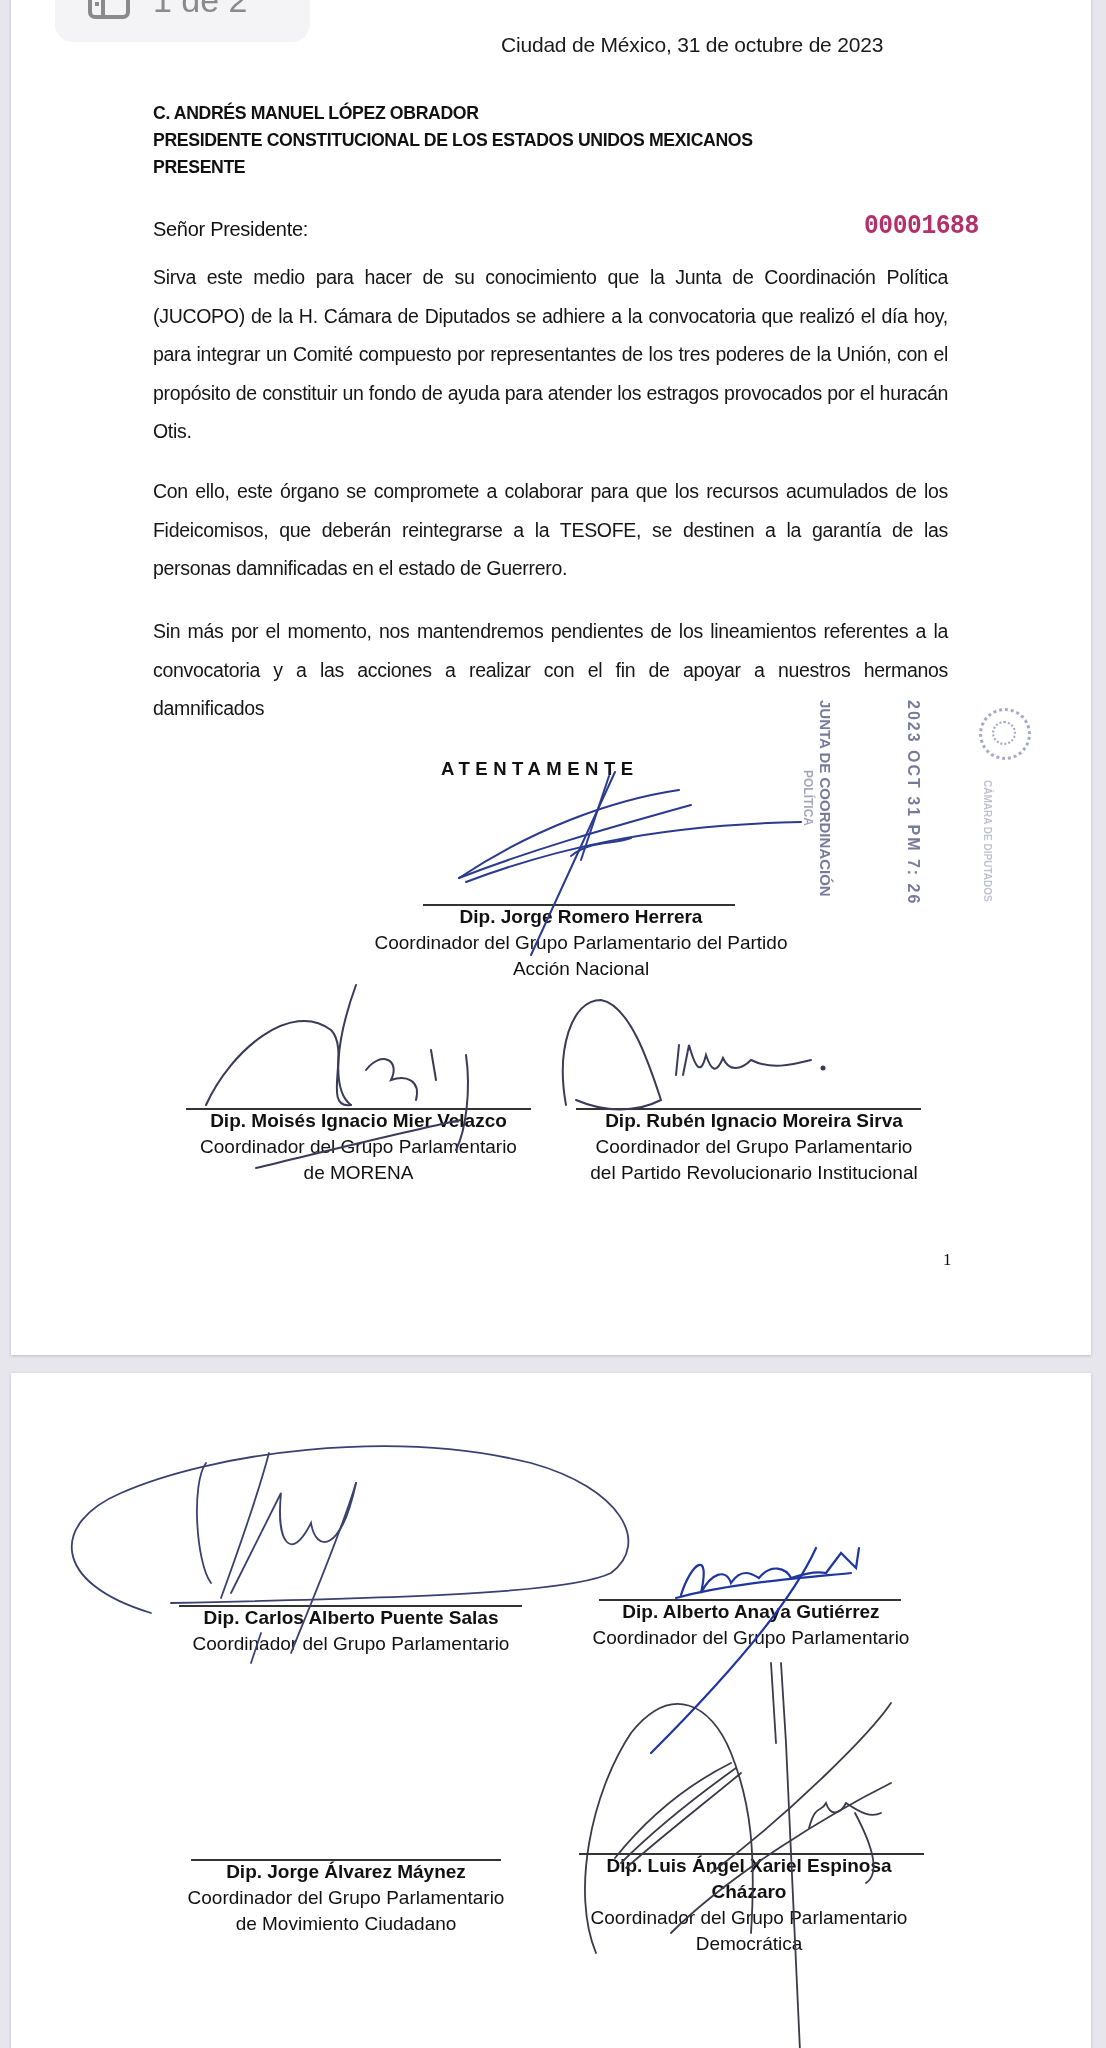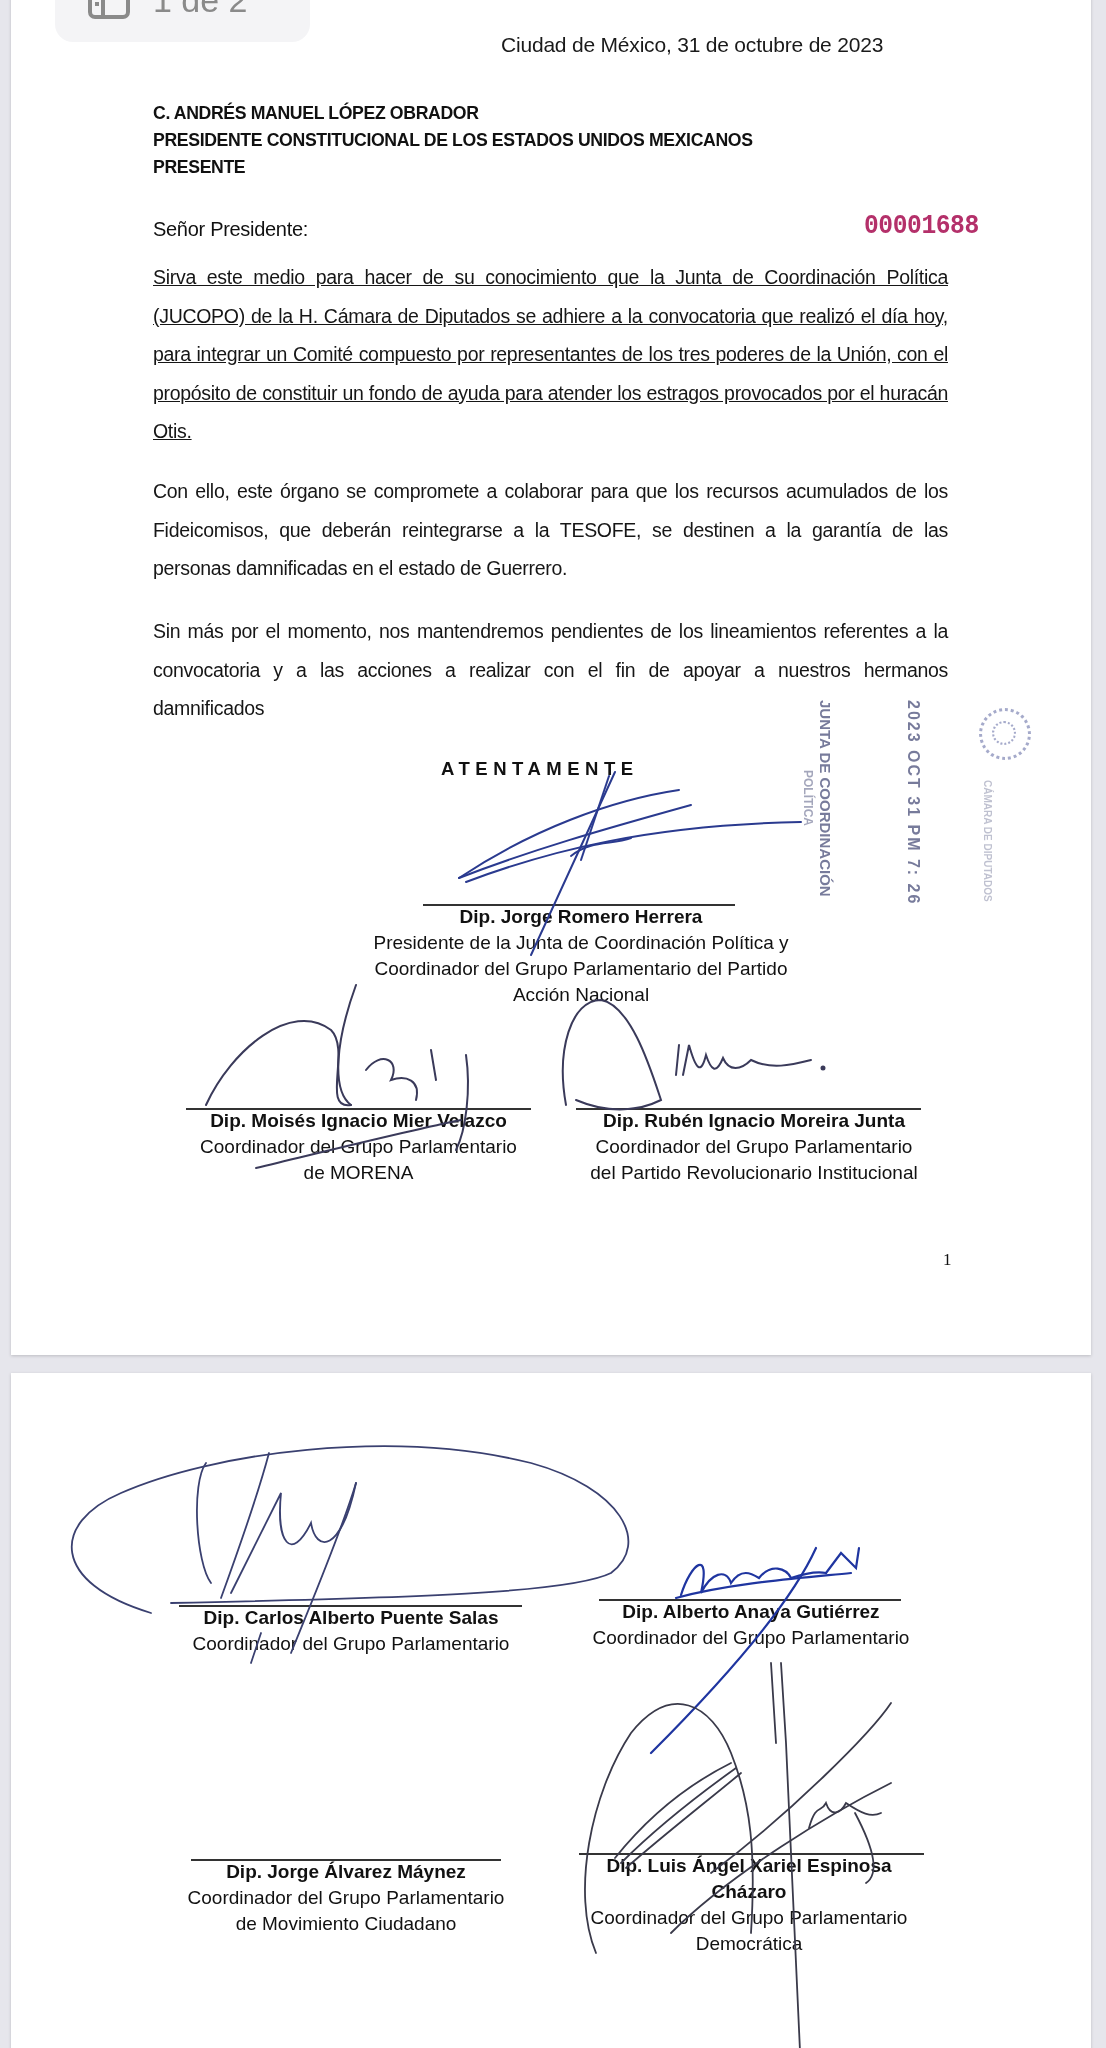--- a/index.html
+++ b/index.html
@@ -23,21 +23,21 @@
   }
   .page-badge svg { margin-right: 22px; }
   .date { left: 490px; top: 33px; font-size: 21px; font-family: "Liberation Sans Narrow","Liberation Sans", sans-serif; letter-spacing: -0.2px; color:#1a1a1a;text-align:center; }
   .addressee { left: 142px; top: 99px; font-weight: bold; font-size: 19px; line-height: 27px; letter-spacing: -0.4px; transform: scaleX(0.93); transform-origin: left top; }
   .salutation { left: 142px; top: 218px; font-size: 20px; letter-spacing: -0.3px; }
   .folio { left: 853px; top: 212px; font-family: "Liberation Mono", monospace; font-size: 28px; color: #b4306a; letter-spacing: -0.5px; font-weight: bold; transform: scaleX(0.88); transform-origin: left top; }
   .para {
     left: 142px; width: 795px; font-size: 19.5px; line-height: 38.5px;
     text-align: justify; letter-spacing: -0.3px; color: #161616;
   }
-  .p1 { top: 258px; text-decoration: underline; }
+  .p1 { top: 258px; }
   .p2 { top: 472px; }
   .p3 { top: 612px; }
   .atentamente { left: 430px; top: 758px; font-weight: bold; font-size: 18.5px; letter-spacing: 5.5px; text-align: right; }
   .sig-block { position: absolute; text-align: center; font-size: 19px; line-height: 26px; }
   .sig-block .name { font-weight: bold; }
   .sig-line { position: absolute; height: 1.5px; background: #333; }
   .stamp-text { position: absolute; color: #4a4f7a; font-family: "Liberation Sans", sans-serif; font-weight: bold; writing-mode: vertical-rl; opacity: 0.75; }
   .page-number { left: 932px; top: 1250px; font-family: "Liberation Serif", serif; font-size: 17px; }
   svg.sigs { position: absolute; left: 0; top: 0; pointer-events: none; }
 </style>
@@ -83,35 +83,34 @@
     <div style="position:absolute; left:10px; top:10px; width:20px; height:20px; border-radius:50%; border:2px dotted #6a72a8;"></div>
   </div>
   <div class="stamp-text" style="left:970px; top:790px; font-size:10px; opacity:0.35; line-height:12px;">
     <span>CÁMARA DE</span>
     <span>DIPUTADOS</span>
   </div>
 
   <div class="sig-line" style="left:412px; top:914px; width:312px;"></div>
   <div class="sig-block" style="left:300px; top:914px; width:540px;">
     <div class="name">Dip. Jorge Romero Herrera</div>
-    <div>Presidente de la Junta de Coordinación Política y</div>
     <div>Coordinador del Grupo Parlamentario del Partido</div>
     <div>Acción Nacional</div>
   </div>
 
   <div class="sig-line" style="left:175px; top:1118px; width:345px;"></div>
   <div class="sig-block" style="left:160px; top:1118px; width:375px;">
     <div class="name">Dip. Moisés Ignacio Mier Velazco</div>
     <div>Coordinador del Grupo Parlamentario</div>
     <div>de MORENA</div>
   </div>
 
   <div class="sig-line" style="left:565px; top:1118px; width:345px;"></div>
   <div class="sig-block" style="left:548px; top:1118px; width:390px;">
-    <div class="name">Dip. Rubén Ignacio Moreira Junta</div>
+    <div class="name">Dip. Rubén Ignacio Moreira Sirva</div>
     <div>Coordinador del Grupo Parlamentario</div>
     <div>del Partido Revolucionario Institucional</div>
   </div>
 
   <svg class="sigs" width="1080" height="1365">
     <g fill="none" stroke="#2a3a8f" stroke-width="2" stroke-linecap="round">
       <path d="M448,888 C520,840 600,810 668,800"></path>
       <path d="M448,888 C520,860 590,840 680,815"></path>
       <path d="M455,892 C540,860 640,835 790,832"></path>
       <path d="M604,782 L520,965"></path>

